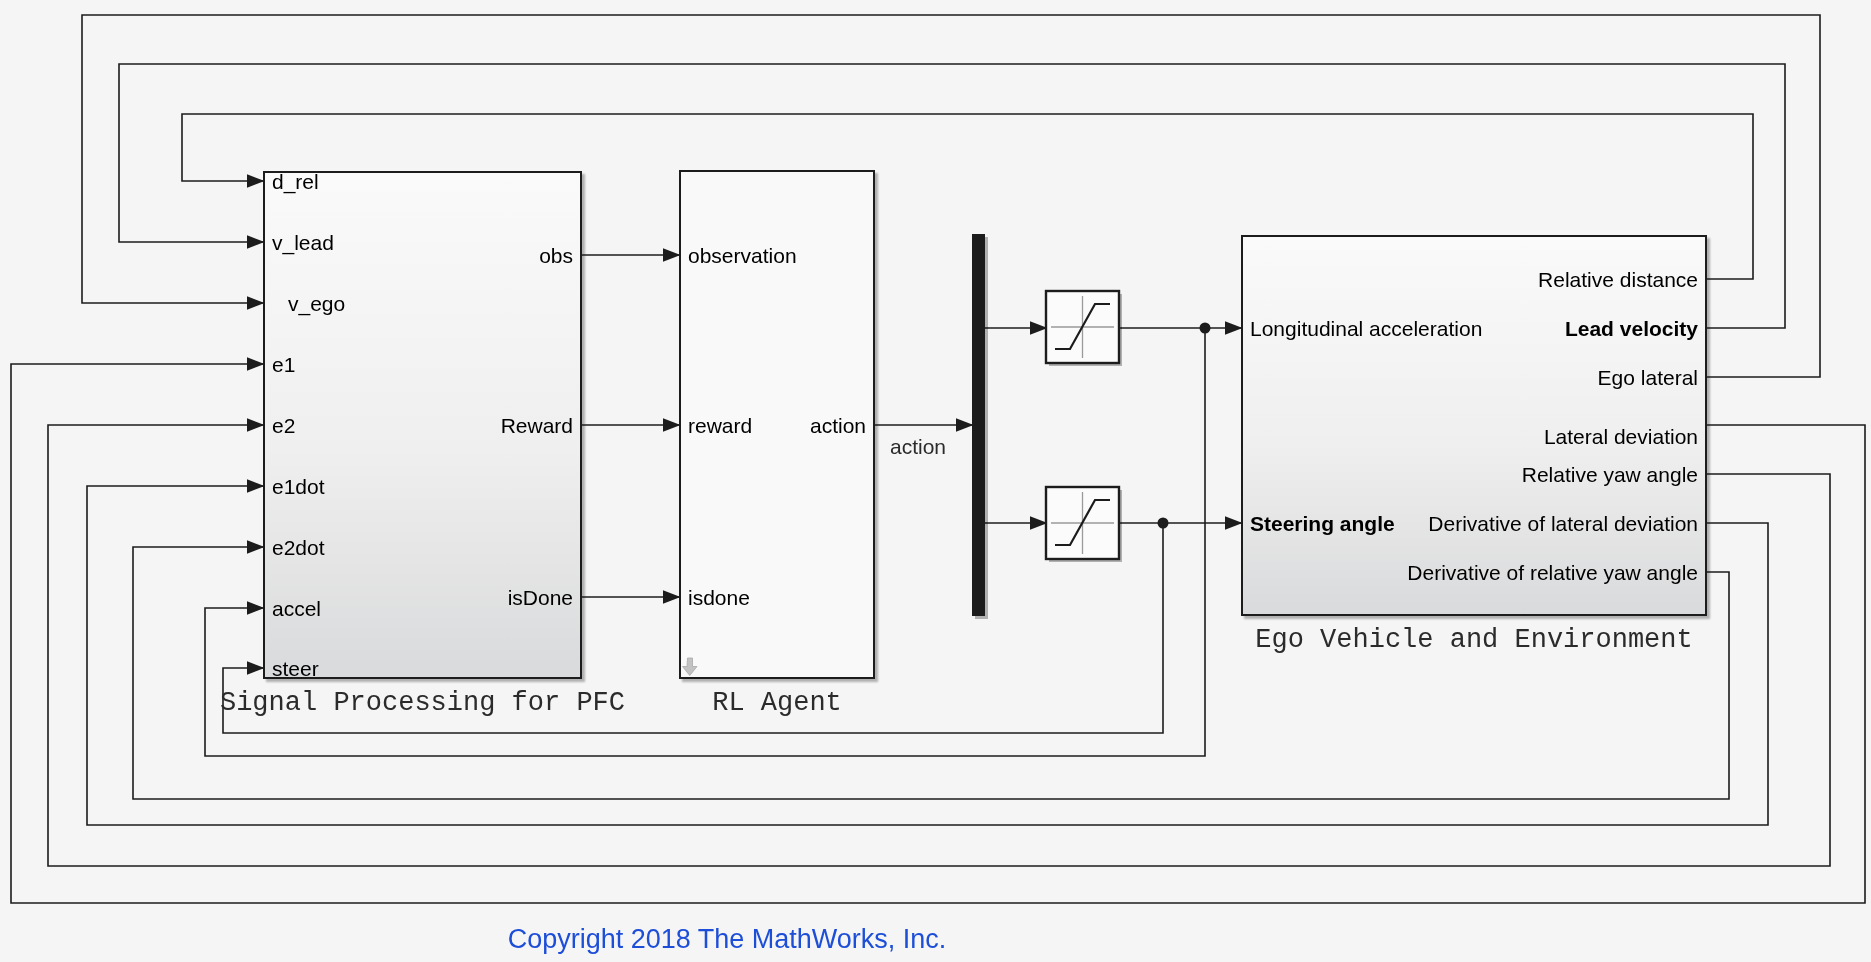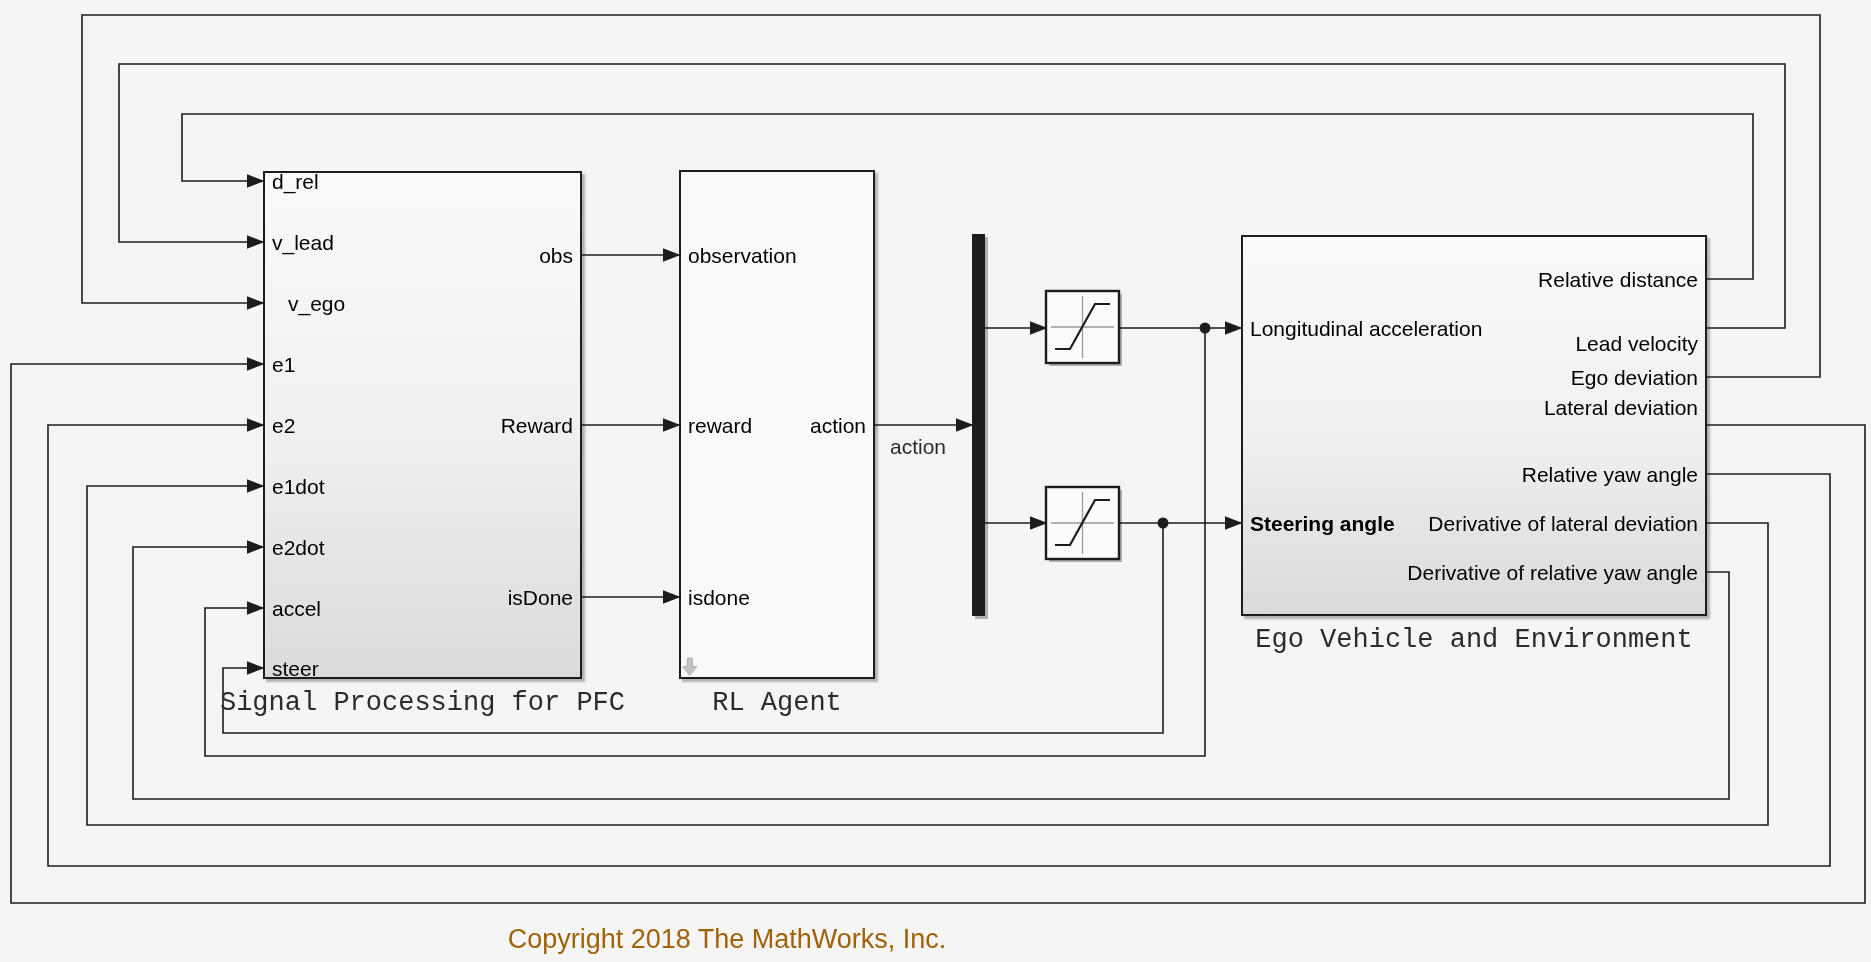--- a/index.html
+++ b/index.html
@@ -55,21 +55,21 @@
     position:absolute;
     font-size:21px;
     color:#2b2b2b;
     white-space:nowrap;
     transform:translateX(-50%);
     z-index:10;
   }
   .copyright{
     position:absolute;
     font-size:27px;
-    color:#a16207;
+    color:#1d4ed8;
     white-space:nowrap;
     transform:translateX(-50%);
     z-index:10;
   }
 </style>
 </head>
 <body>
 
 <div id="canvas" style="width: 1871px; height: 962px; background: rgb(245, 245, 246);">
   <svg id="wire-layer" xmlns="http://www.w3.org/2000/svg" width="1871" height="962" viewBox="0 0 1871 962">
@@ -133,21 +133,21 @@
     <div class="block flat" style="left: 679px; top: 170px; width: 196px; height: 509px;"></div>
     <div class="port-label" style="left: 688px; top: 256px;">observation</div>
     <div class="port-label" style="left: 688px; top: 426px;">reward</div>
     <div class="port-label" style="left: 688px; top: 598px;">isdone</div>
     <div class="port-label" style="right: 1005px; top: 426px;">action</div>
     <div class="block-label" style="left: 777px; top: 688px;">RL Agent</div>
     <div class="block gradient" style="left: 1241px; top: 235px; width: 466px; height: 381px;"></div>
     <div class="port-label" style="left: 1250px; top: 329px;">Longitudinal acceleration</div>
     <div class="port-label" style="left: 1250px; top: 524px; font-weight: bold;">Steering angle</div>
     <div class="port-label" style="right: 173px; top: 280px; text-align: right;">Relative distance</div>
-    <div class="port-label" style="right: 173px; top: 344px;">Lead velocity</div>
-    <div class="port-label" style="right: 173px; top: 378px;">Ego deviation</div>
-    <div class="port-label" style="right: 173px; top: 408px;">Lateral deviation</div>
+    <div class="port-label" style="right: 173px; top: 329px; font-weight: bold;">Lead velocity</div>
+    <div class="port-label" style="right: 173px; top: 378px;">Ego lateral</div>
+    <div class="port-label" style="right: 173px; top: 437px;">Lateral deviation</div>
     <div class="port-label" style="right: 173px; top: 475px;">Relative yaw angle</div>
     <div class="port-label" style="right: 173px; top: 524px;">Derivative of lateral deviation</div>
     <div class="port-label" style="right: 173px; top: 573px;">Derivative of relative yaw angle</div>
     <div class="block-label" style="left: 1474px; top: 625px;">Ego Vehicle and Environment</div>
     <div class="signal-label" style="left: 918px; top: 435px;">action</div>
   </div>
 
 </body></html>

